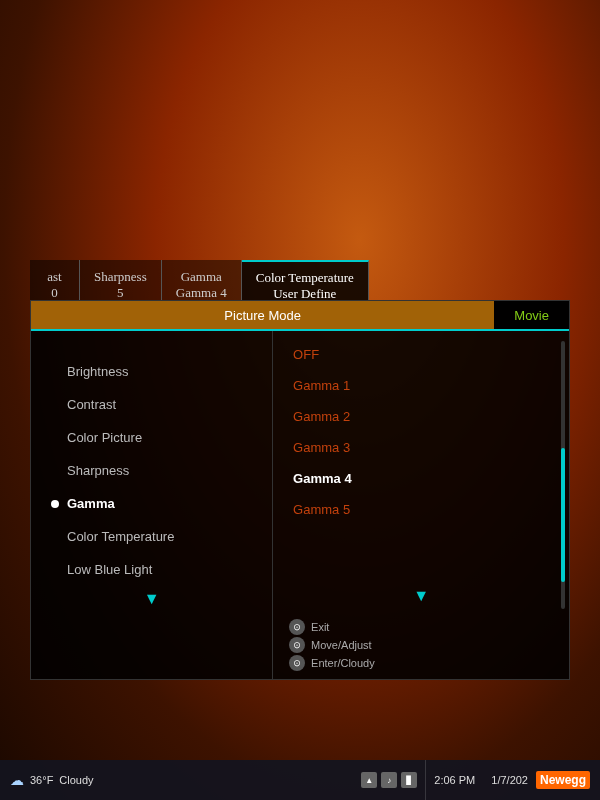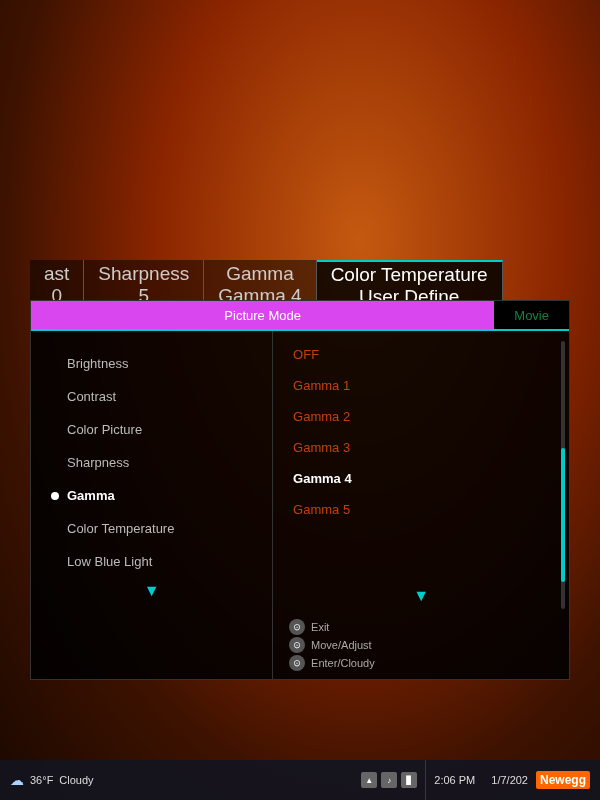--- a/index.html
+++ b/index.html
@@ -36,29 +36,30 @@
       right: 30px;
       display: flex;
       align-items: flex-end;
       height: 60px;
       z-index: 10;
     }
 
     .tab-item {
       padding: 8px 14px;
       color: #ccc;
-      font-size: 19px;
+      font-size: 13px;
       text-align: center;
       border-right: 1px solid #555;
       background: rgba(0,0,0,0.5);
       height: 50px;
       display: flex;
       flex-direction: column;
       justify-content: center;
       min-width: 80px;
+      font-family: Liberation Serif, serif;
     }
 
     .tab-item:first-child {
       min-width: 50px;
     }
 
     .tab-item.active {
       background: rgba(0,0,0,0.85);
       color: white;
       border-top: 2px solid #00cccc;
@@ -83,44 +84,44 @@
       height: 30px;
       align-items: center;
       border-bottom: 2px solid #00cccc;
     }
 
     .menu-header-label {
       flex: 1;
       text-align: center;
       color: white;
       font-size: 13px;
-      background: #d946ef;
+      background: #a16207;
       height: 100%;
       display: flex;
       align-items: center;
       justify-content: center;
     }
 
     .menu-header-value {
       padding: 0 20px;
-      color: #15803d;
+      color: #84cc16;
       font-size: 13px;
     }
 
     
     .menu-body {
       display: flex;
       height: calc(100% - 30px);
     }
 
     
     .menu-left {
       width: 45%;
       border-right: 1px solid #333;
-      padding: 16px 0;
+      padding: 24px 0;
     }
 
     .menu-item {
       padding: 9px 20px;
       color: #bbb;
       font-size: 13px;
       display: flex;
       align-items: center;
       gap: 8px;
       cursor: pointer;

